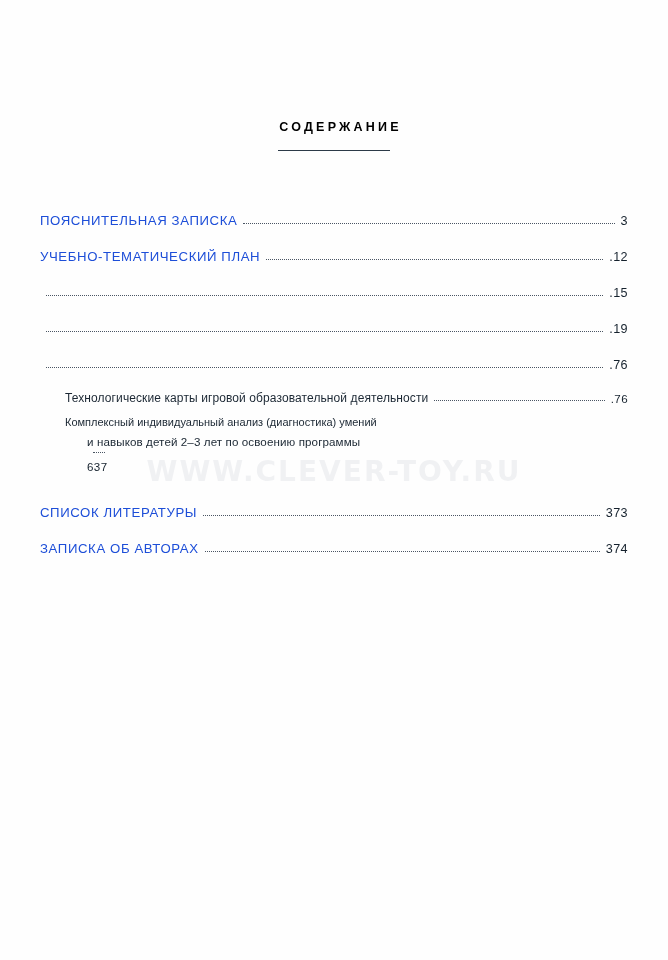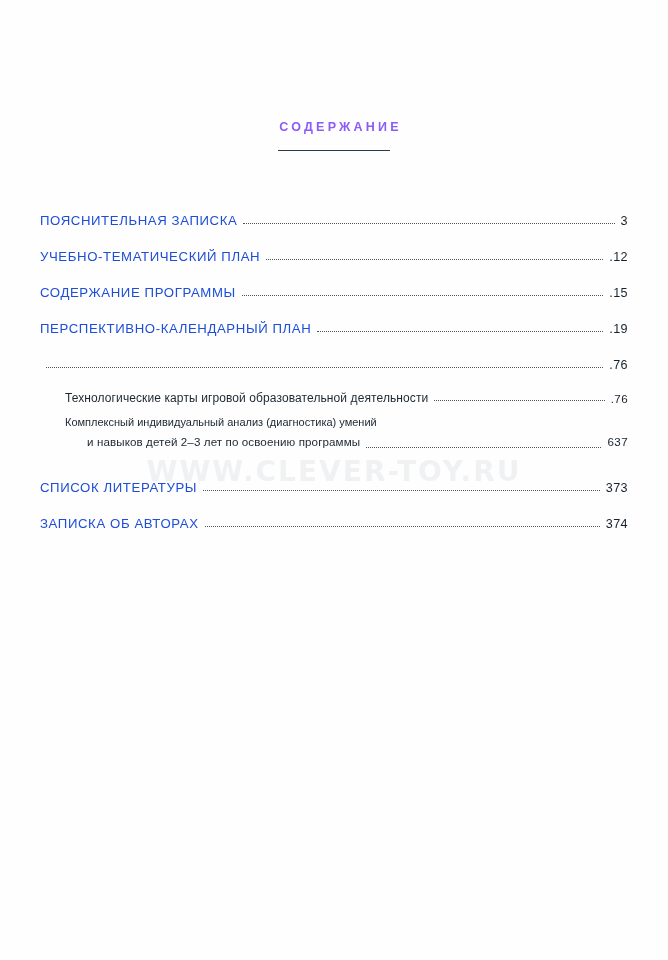--- a/index.html
+++ b/index.html
@@ -39,21 +39,21 @@
   }
   .doc-title {
     position: absolute;
     left: 13px;
     right: 0;
     top: 120px;
     text-align: center;
     font-size: 12.5px;
     font-weight: bold;
     letter-spacing: 3.2px;
-    color: #8b5cf6;
+    color: #000000;
   }
   .title-rule {
     position: absolute;
     left: 50%;
     transform: translateX(-50%);
     top: 150px;
     width: 112px;
     height: 1px;
     background: #2c3a48;
   }
@@ -117,23 +117,24 @@
     padding-left: 25px;
     margin-bottom: 0;
   }
   .toc-row.multiline .line1 {
     font-size: 11px;
     color: #1b2733;
     line-height: 20px;
   }
   .toc-row.multiline .line2 {
     display: flex;
-    align-items: flex-end;
+    align-items: flex-start;
     padding-left: 22px;
     line-height: 20px;
+    flex-direction: column;
   }
   .toc-row.multiline .line2 .label {
     font-size: 11.6px;
     color: #1b2733;
     white-space: nowrap;
   }
   .spacer-sm { height: 7px; }
 </style>
 </head>
 <body>
@@ -153,27 +154,25 @@
       <span class="page-num">3</span>
     </div>
 
     <div class="toc-row lvl1">
       <span class="label">УЧЕБНО-ТЕМАТИЧЕСКИЙ ПЛАН</span>
       <span class="leader"></span>
       <span class="page-num">.12</span>
     </div>
 
     <div class="toc-row lvl1">
-      <span class="label">СОДЕРЖАНИЕ ПРОГРАММЫ</span>
       <span class="leader"></span>
       <span class="page-num">.15</span>
     </div>
 
     <div class="toc-row lvl1">
-      <span class="label">ПЕРСПЕКТИВНО-КАЛЕНДАРНЫЙ ПЛАН</span>
       <span class="leader"></span>
       <span class="page-num">.19</span>
     </div>
 
     <div class="toc-row lvl1">
       <span class="leader"></span>
       <span class="page-num">.76</span>
     </div>
 
     <div class="toc-row lvl2">

